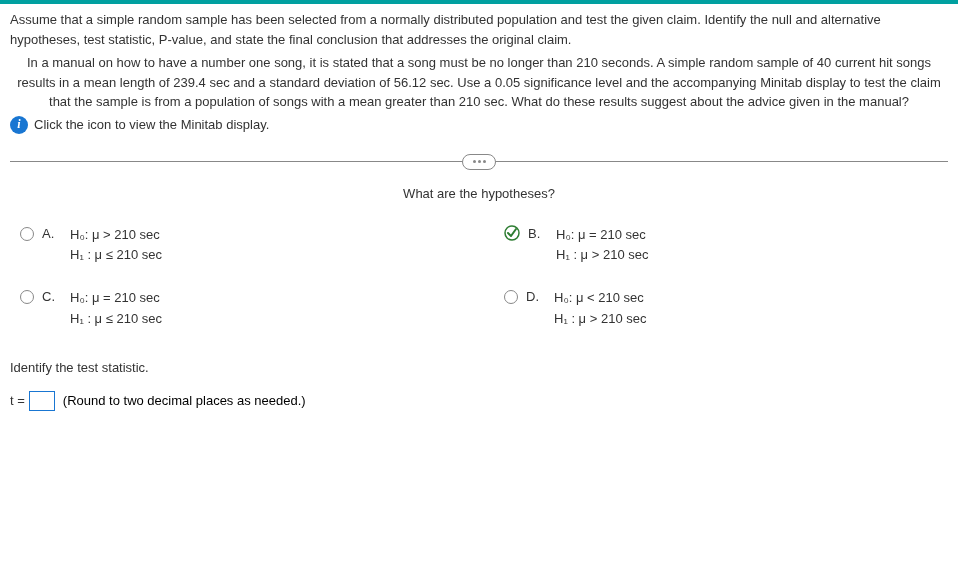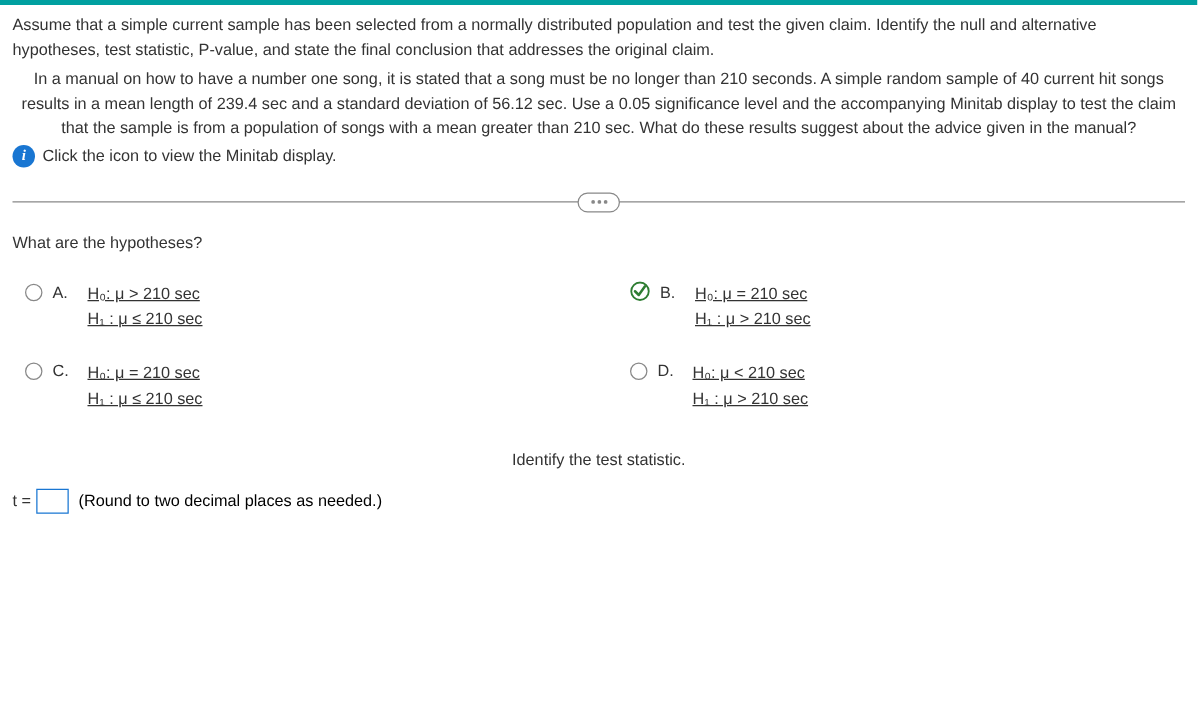--- a/index.html
+++ b/index.html
@@ -28,54 +28,54 @@
       margin: 20px 0 16px 0; position: relative; height: 16px;
       display: flex; align-items: center;
     }
     .sep-line { flex: 1; height: 1px; background: #888; }
     .sep-pill {
       width: 34px; height: 16px; border: 1px solid #888; border-radius: 8px;
       margin: 0 -1px; background: #fff; display: flex; align-items: center;
       justify-content: center; gap: 2px; cursor: pointer; z-index: 1;
     }
     .sep-pill span { width: 3px; height: 3px; background: #888; border-radius: 50%; }
-    .question { margin-bottom: 24px; }
+    .question { margin-bottom: 24px; text-align: center; }
     .options {
       display: grid; grid-template-columns: 1fr 1fr; gap: 22px 40px;
       margin-left: 10px; margin-bottom: 30px;
     }
     .option { display: flex; align-items: flex-start; gap: 8px; }
     .radio {
       width: 14px; height: 14px; margin-top: 2px; cursor: pointer; flex-shrink: 0;
     }
     .radio-empty {
       border: 1px solid #888; border-radius: 50%; background: #fff;
     }
     .radio-checked {
       width: 16px; height: 16px; position: relative;
     }
     .radio-checked svg { width: 16px; height: 16px; }
     .opt-label { width: 20px; margin-top: 1px; }
-    .opt-text { line-height: 1.6; text-decoration: underline; }
-    .identify { margin-bottom: 16px; text-align: center; }
+    .opt-text { line-height: 1.6; }
+    .identify { margin-bottom: 16px; }
     .t-row { display: flex; align-items: center; gap: 4px; }
     .t-input {
       width: 26px; height: 20px; border: 1px solid #1976d2;
       font-size: 12px; text-align: center;
     }
     .hint { color: #000000; margin-left: 4px; }
   </style>
 </head>
 <body>
 
 <div class="top-bar"></div>
 
 <div class="content">
 
-  <div class="intro">Assume that a simple current sample has been selected from a normally distributed population and test the given claim. Identify the null and alternative hypotheses, test statistic, P-value, and state the final conclusion that addresses the original claim.</div>
+  <div class="intro">Assume that a simple random sample has been selected from a normally distributed population and test the given claim. Identify the null and alternative hypotheses, test statistic, P-value, and state the final conclusion that addresses the original claim.</div>
 
   <div class="problem">In a manual on how to have a number one song, it is stated that a song must be no longer than 210 seconds. A simple random sample of 40 current hit songs results in a mean length of 239.4 sec and a standard deviation of 56.12 sec. Use a 0.05 significance level and the accompanying Minitab display to test the claim that the sample is from a population of songs with a mean greater than 210 sec. What do these results suggest about the advice given in the manual?</div>
 
   <div class="link-row">
     <span class="info-icon">i</span>
     <span class="link-text">Click the icon to view the Minitab display.</span>
   </div>
 
   <div class="sep-row">
     <div class="sep-line"></div>

